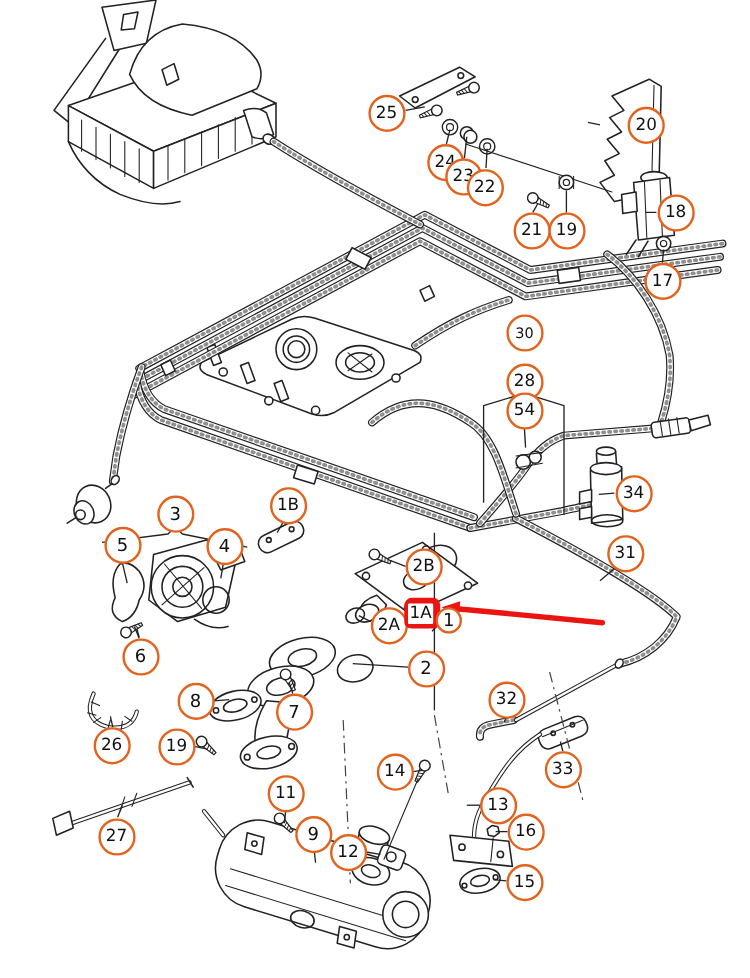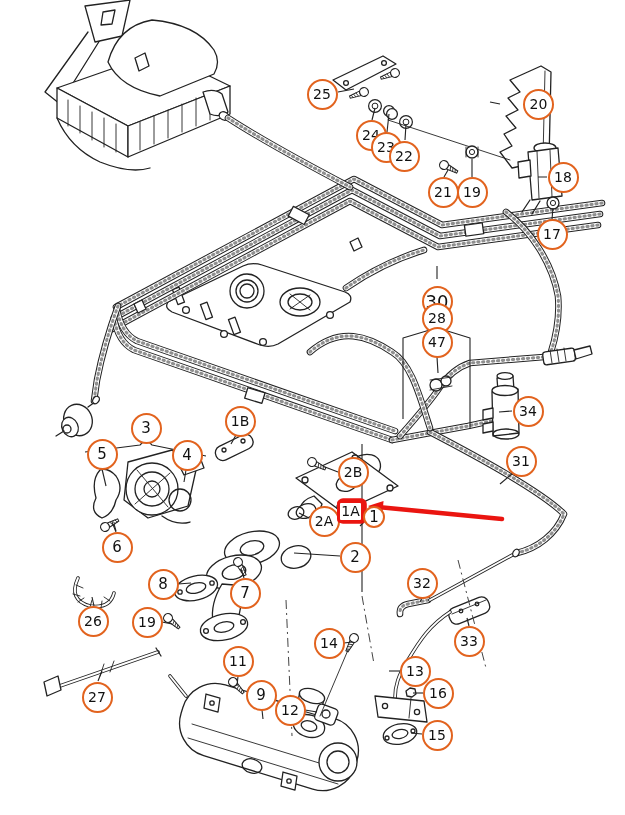--- a/index.html
+++ b/index.html
@@ -385,23 +385,23 @@
   <div id="callouts">
       <div class="callout" style="width: 31px; height: 31px; left: 306.5px; top: 78.5px; border: 2px solid rgb(226, 99, 30); font-size: 14px;">25</div>
       <div class="callout" style="width: 31px; height: 31px; left: 355.5px; top: 119.5px; border: 2px solid rgb(226, 99, 30); font-size: 14px;">24</div>
       <div class="callout" style="width: 31px; height: 31px; left: 370.5px; top: 131.5px; border: 2px solid rgb(226, 99, 30); font-size: 14px;">23</div>
       <div class="callout" style="width: 31px; height: 31px; left: 388.5px; top: 140.5px; border: 2px solid rgb(226, 99, 30); font-size: 14px;">22</div>
       <div class="callout" style="width: 31px; height: 31px; left: 427.5px; top: 176.5px; border: 2px solid rgb(226, 99, 30); font-size: 14px;">21</div>
       <div class="callout" style="width: 31px; height: 31px; left: 456.5px; top: 176.5px; border: 2px solid rgb(226, 99, 30); font-size: 14px;">19</div>
       <div class="callout" style="width: 31px; height: 31px; left: 523px; top: 88.5px; border: 2px solid rgb(226, 99, 30); font-size: 14px;">20</div>
       <div class="callout" style="width: 31px; height: 31px; left: 547.5px; top: 161.5px; border: 2px solid rgb(226, 99, 30); font-size: 14px;">18</div>
       <div class="callout" style="width: 31px; height: 31px; left: 536.5px; top: 218.5px; border: 2px solid rgb(226, 99, 30); font-size: 14px;">17</div>
-      <div class="callout" style="width: 31px; height: 31px; left: 421.5px; top: 286px; border: 2px solid rgb(226, 99, 30); font-size: 18px;">30</div>
+      <div class="callout" style="width: 31px; height: 31px; left: 421.5px; top: 262px; border: 2px solid rgb(226, 99, 30); font-size: 12px;">30</div>
       <div class="callout" style="width: 31px; height: 31px; left: 421.5px; top: 302.5px; border: 2px solid rgb(226, 99, 30); font-size: 14px; text-align: right;">28</div>
-      <div class="callout" style="width: 31px; height: 31px; left: 421.5px; top: 326.5px; border: 2px solid rgb(226, 99, 30); font-size: 14px;">47</div>
+      <div class="callout" style="width: 31px; height: 31px; left: 421.5px; top: 326.5px; border: 2px solid rgb(226, 99, 30); font-size: 14px;">54</div>
       <div class="callout" style="width: 31px; height: 31px; left: 512.5px; top: 395.5px; border: 2px solid rgb(226, 99, 30); font-size: 14px;">34</div>
       <div class="callout" style="width: 31px; height: 31px; left: 505.5px; top: 445.5px; border: 2px solid rgb(226, 99, 30); font-size: 14px;">31</div>
       <div class="callout" style="width: 31px; height: 31px; left: 224.5px; top: 405.5px; border: 2px solid rgb(226, 99, 30); font-size: 14px;">1B</div>
       <div class="callout" style="width: 31px; height: 31px; left: 130.5px; top: 412.5px; border: 2px solid rgb(226, 99, 30); font-size: 15px;">3</div>
       <div class="callout" style="width: 31px; height: 31px; left: 86.5px; top: 438.5px; border: 2px solid rgb(226, 99, 30); font-size: 15px;">5</div>
       <div class="callout" style="width: 31px; height: 31px; left: 171.5px; top: 439.5px; border: 2px solid rgb(226, 99, 30); font-size: 15px;">4</div>
       <div class="callout" style="width: 31px; height: 31px; left: 337.5px; top: 456.5px; border: 2px solid rgb(226, 99, 30); font-size: 14px;">2B</div>
       <div class="callout" style="width: 31px; height: 31px; left: 308.5px; top: 505.5px; border: 2px solid rgb(226, 99, 30); font-size: 14px;">2A</div>
       <div class="callout boxed" style="width: 27px; height: 23px; left: 337px; top: 499.5px; border: 3.5px solid rgb(234, 21, 16); font-size: 14px;">1A</div>
       <div class="callout" style="width: 22px; height: 22px; left: 363px; top: 506px; border: 2px solid rgb(226, 99, 30); font-size: 15px;">1</div>

